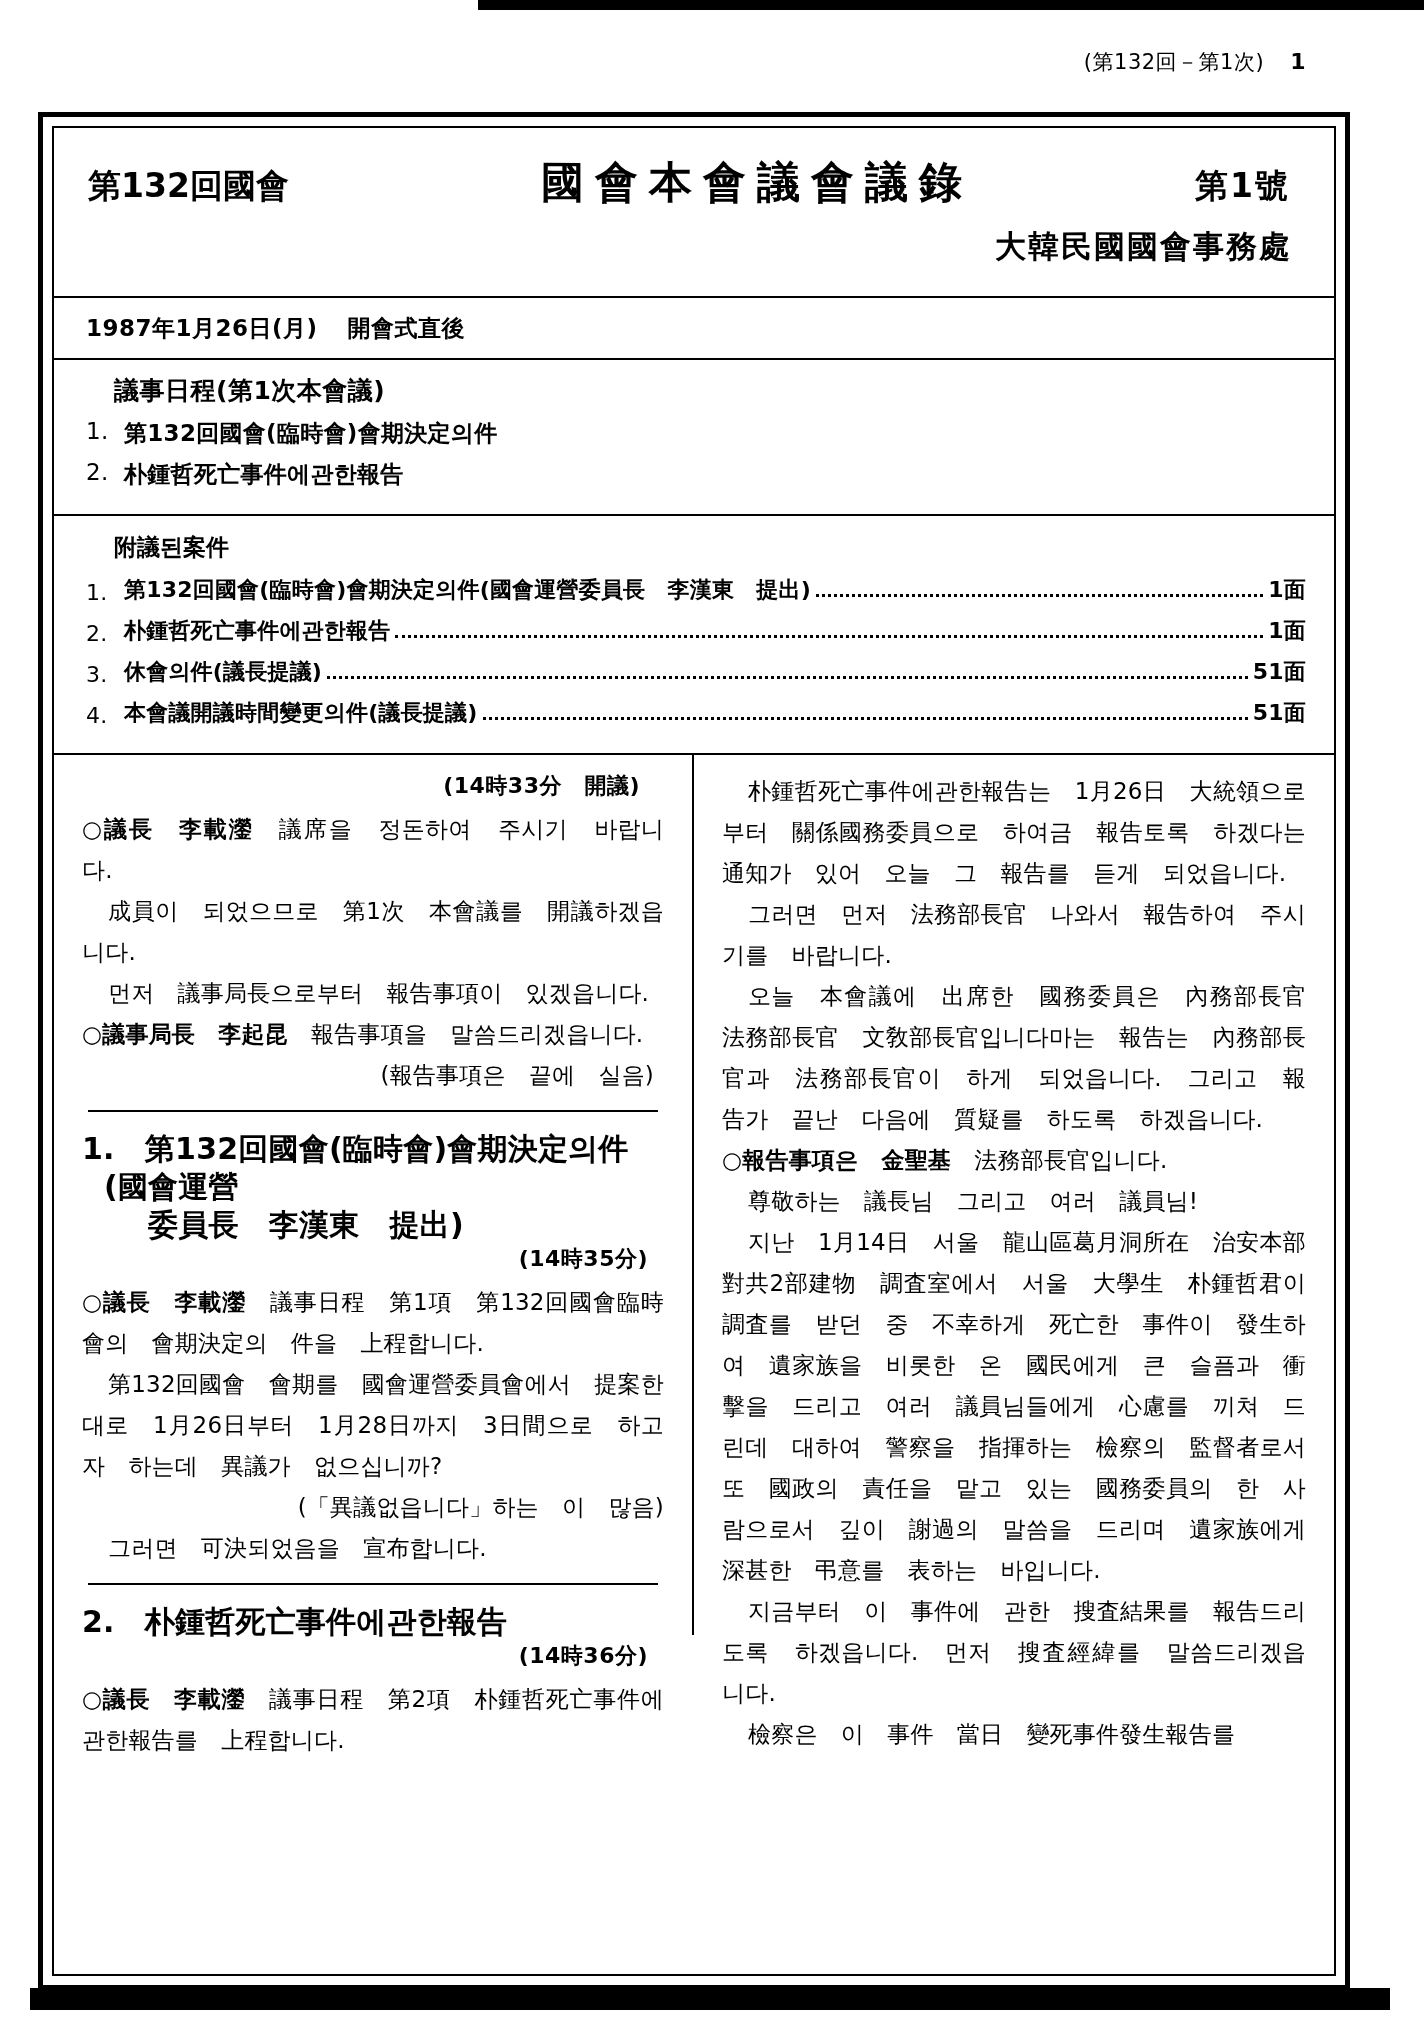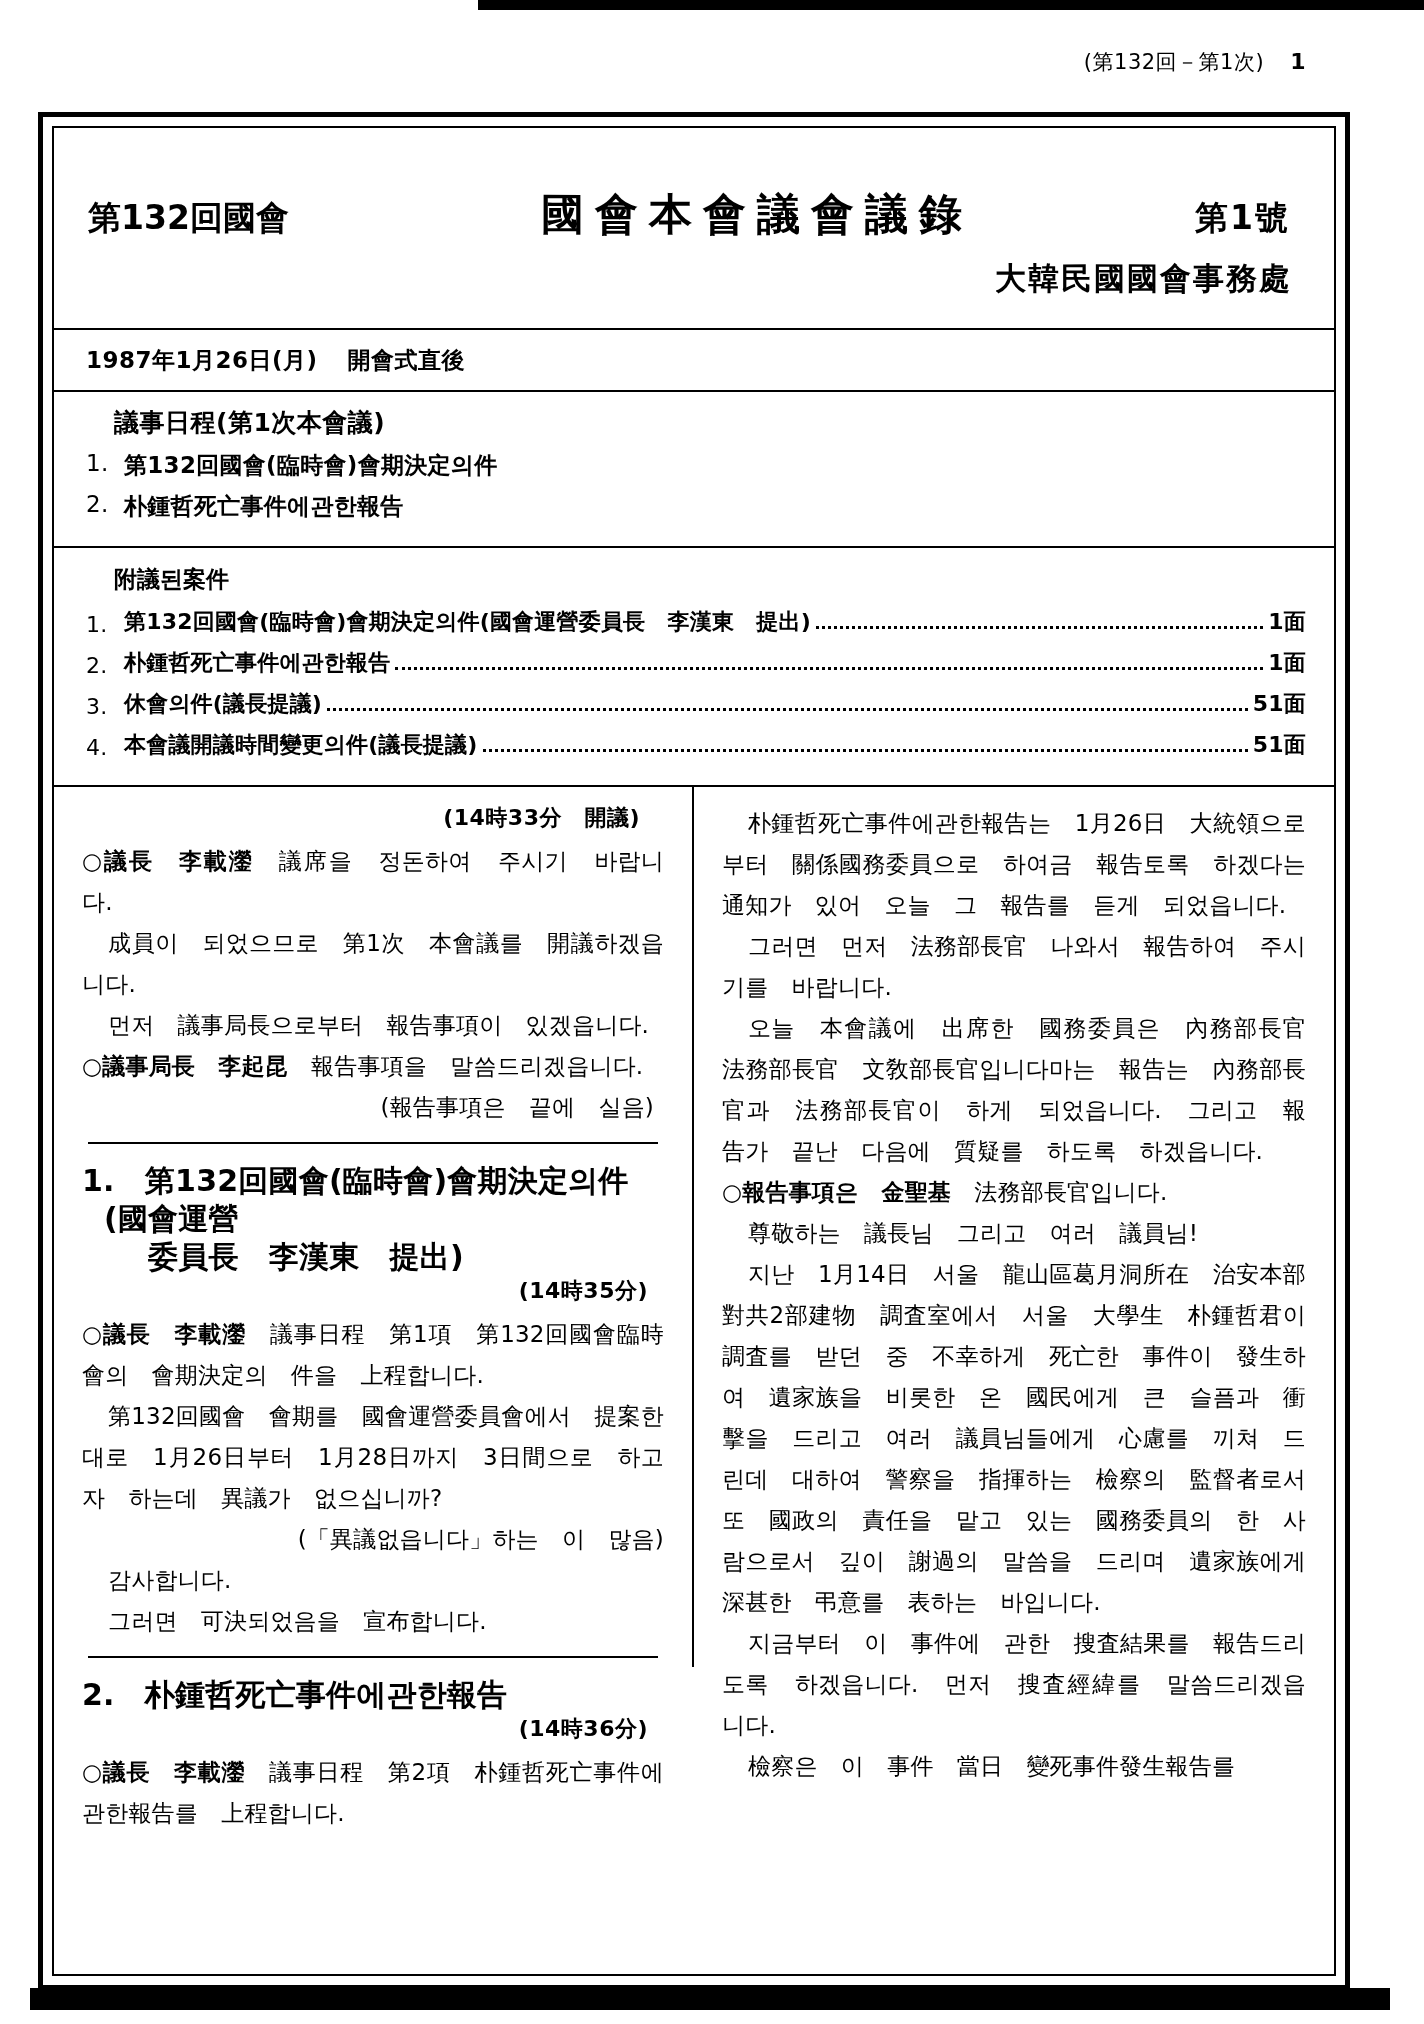--- a/index.html
+++ b/index.html
@@ -64,21 +64,20 @@
     box-sizing: border-box;
   }
 
   
   .masthead {
     border-bottom: 2px solid #000;
     padding: 26px 34px 14px 34px;
     height: 170px;
     box-sizing: border-box;
     position: relative;
-    margin-top: 32px;
   }
   .masthead-row {
     display: flex;
     align-items: baseline;
     white-space: nowrap;
   }
   .mast-session {
     font-size: 33px;
     font-weight: bold;
     letter-spacing: 0px;
@@ -332,21 +331,20 @@
       <p class="sec-head"><span>1.　第132回國會(臨時會)會期決定의件(國會運營</span><span class="cont">委員長　李漢東　提出)</span></p>
 
       <div class="timestamp narrow">(14時35分)</div>
 
       <p class="para noindent"><span class="speaker">○議長　李載灐</span><span>　議事日程　第1項　第132回國會臨時會의　會期決定의　件을　上程합니다.</span></p>
 
       <p class="para">第132回國會　會期를　國會運營委員會에서　提案한　대로　1月26日부터　1月28日까지　3日間으로　하고자　하는데　異議가　없으십니까?</p>
 
       <p class="stage indentish">(「異議없읍니다」하는　이　많음)</p>
 
-      <p class="para">감사합니다.</p>
 
       <p class="para">그러면　可決되었음을　宣布합니다.</p>
 
       <div class="rule"></div>
 
       <p class="sec-head">2.　朴鍾哲死亡事件에관한報告</p>
 
       <div class="timestamp narrow">(14時36分)</div>
 
       <p class="para noindent"><span class="speaker">○議長　李載灐</span><span>　議事日程　第2項　朴鍾哲死亡事件에관한報告를　上程합니다.</span></p>

